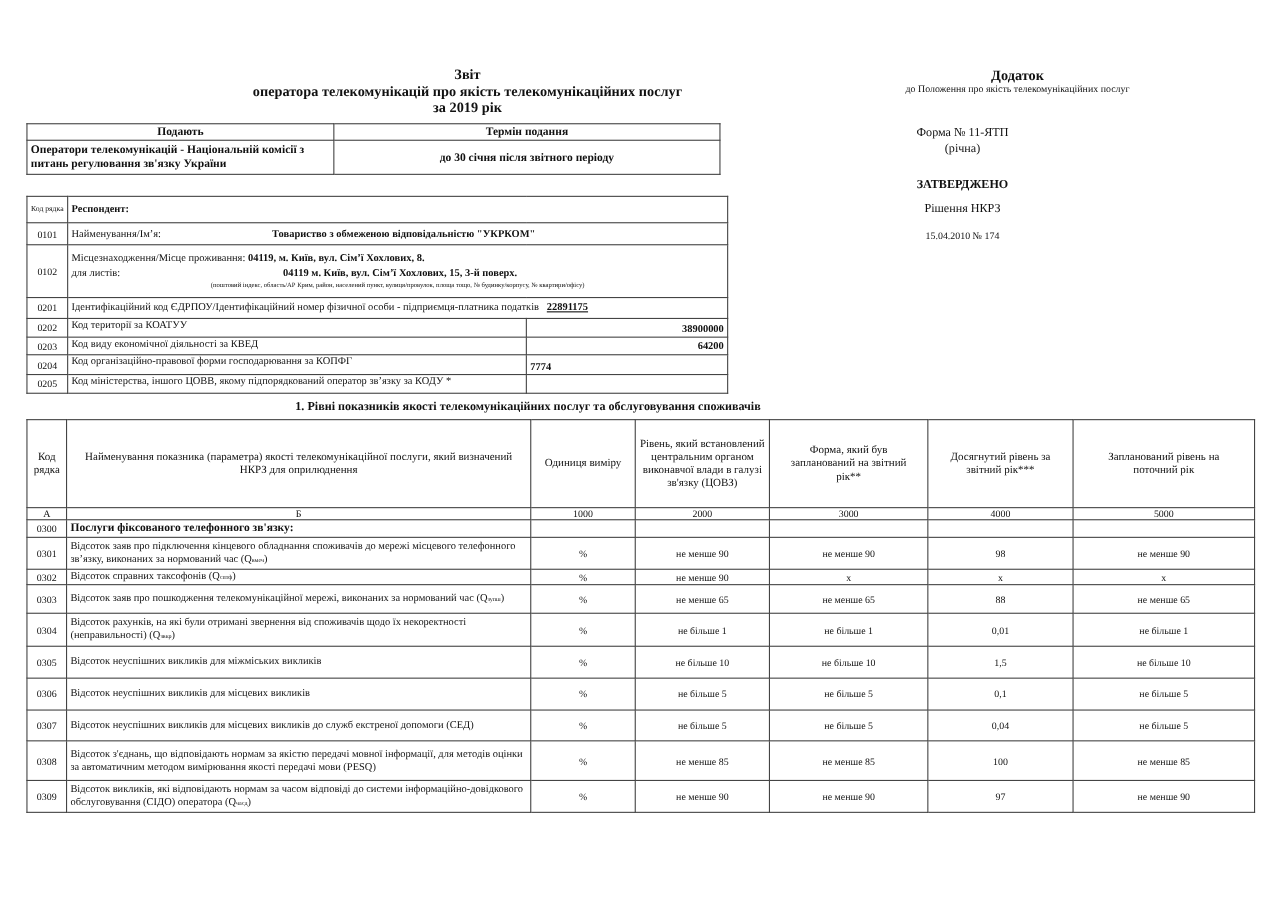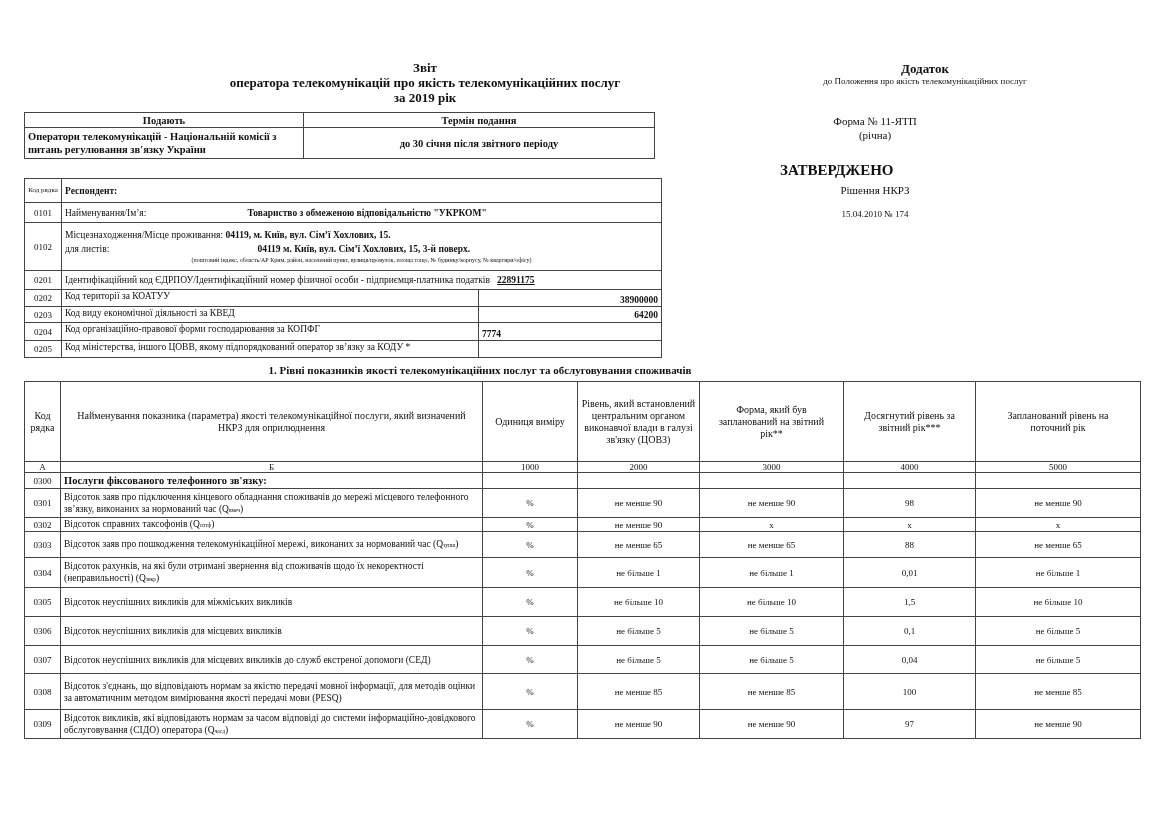--- a/index.html
+++ b/index.html
@@ -10,21 +10,21 @@
   .abs { position: absolute; }
   .b { font-weight: bold; }
   .c { text-align: center; }
 
   
   #title-block { left: 200px; top: 60px; width: 450px; text-align: center; font-weight: bold; font-size: 13px; line-height: 15px; }
   #appendix-block { left: 780px; top: 61px; width: 290px; text-align: center; }
   #appendix-title { font-weight: bold; font-size: 13px; line-height: 15px; }
   #appendix-sub { font-size: 9px; line-height: 11px; }
   #form-no { left: 780px; top: 114px; width: 190px; text-align: center; font-size: 11px; line-height: 14px; }
-  #approved { left: 780px; top: 162px; width: 190px; text-align: left; font-size: 15px; font-weight: bold; }
+  #approved { left: 780px; top: 162px; width: 190px; text-align: center; font-size: 11px; font-weight: bold; }
   #decision { left: 780px; top: 184px; width: 190px; text-align: center; font-size: 11px; }
   #decision-date { left: 780px; top: 209px; width: 190px; text-align: center; font-size: 9px; }
 
   table { border-collapse: collapse; position: absolute; }
   td { border: 1px solid #444; padding: 0 3px; vertical-align: middle; }
 
   
   #submit-table { left: 24px; top: 112px; width: 631px; font-size: 10.5px; font-weight: bold; }
   #submit-table td { line-height: 13px; }
 
@@ -87,21 +87,21 @@
     <td colspan="2">
       <span style="display:inline-block;width:180px">Найменування/Ім’я:</span>
       <span class="b">Товариство з обмеженою відповідальністю "УКРКОМ"</span>
     </td>
   </tr>
   <tr style="height:48px">
     <td class="code">0102</td>
     <td colspan="2">
       <div style="line-height:14px">
         <span>Місцезнаходження/Місце проживання:</span>
-        <span class="b">04119, м. Київ, вул. Сім’ї Хохлових, 15.</span>
+        <span class="b">04119, м. Київ, вул. Сім’ї Хохлових, 8.</span>
       </div>
       <div style="line-height:14px">
         <span style="display:inline-block;width:190px">для листів:</span>
         <span class="b">04119 м. Київ, вул. Сім’ї Хохлових, 15, 3-й поверх.</span>
       </div>
       <span class="note">(поштовий індекс, область/АР Крим, район, населений пункт, вулиця/провулок, площа тощо, № будинку/корпусу, № квартири/офісу)</span>
     </td>
   </tr>
   <tr style="height:19px">
     <td class="code">0201</td>

